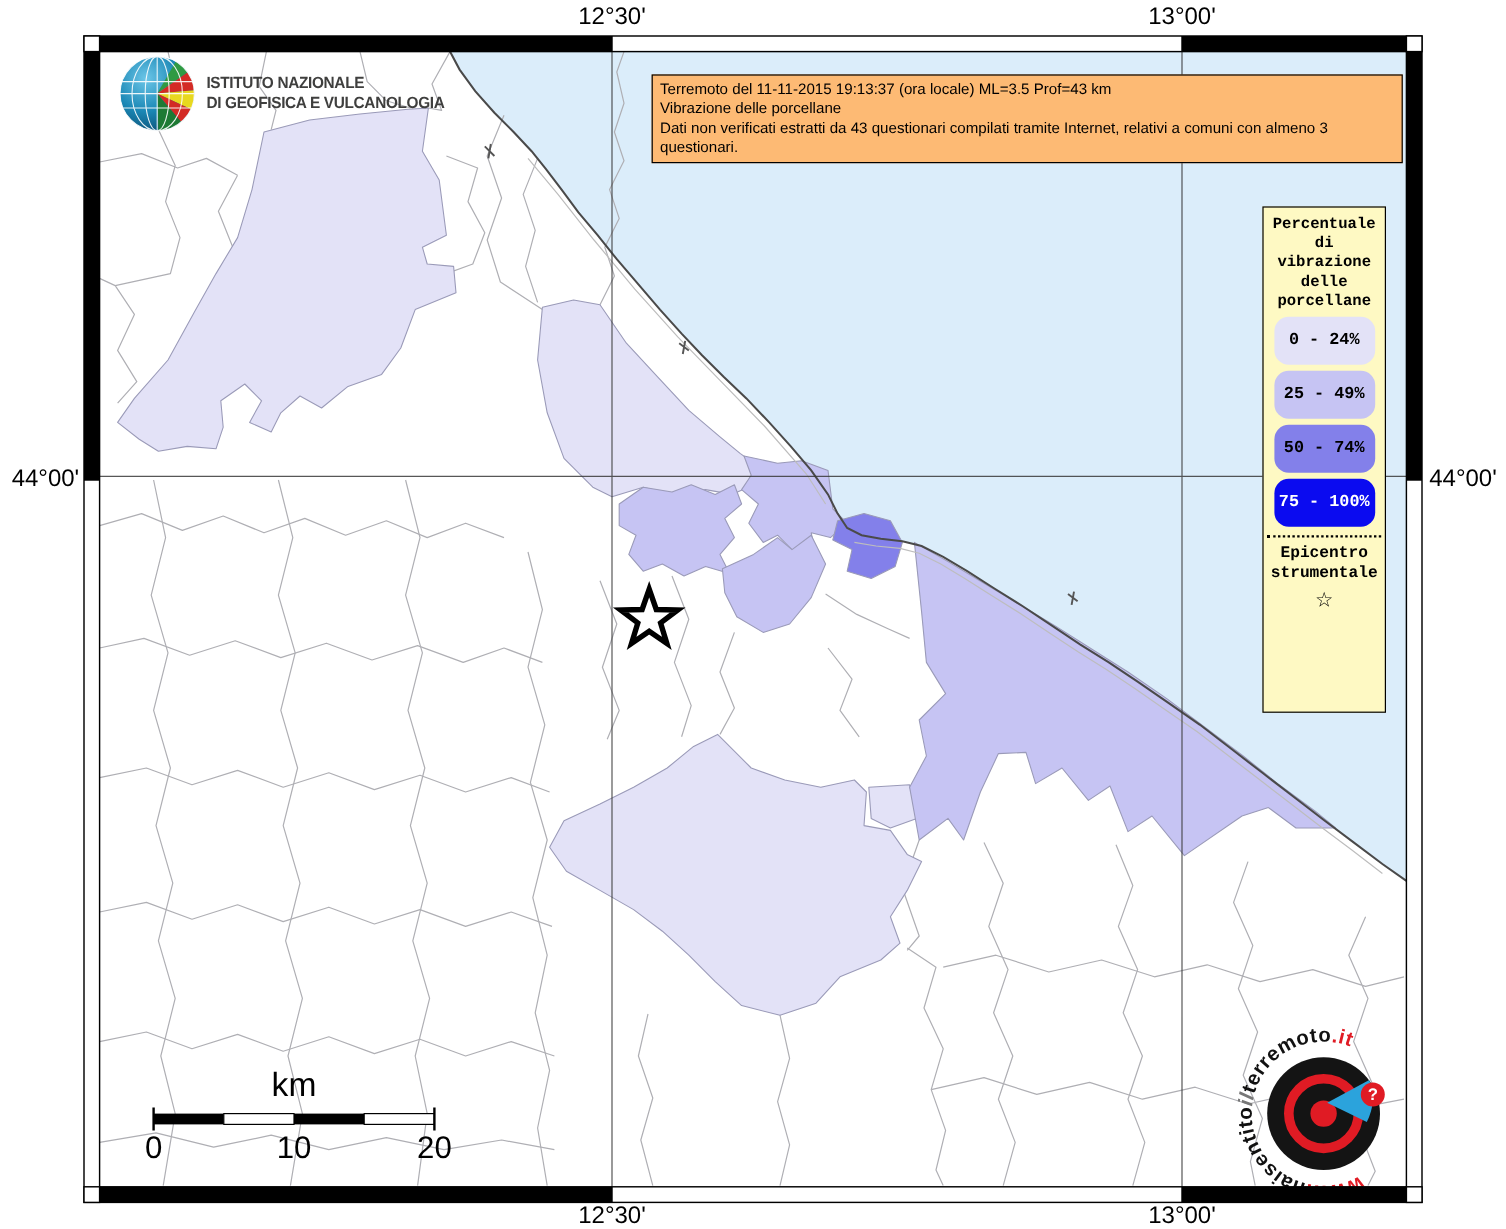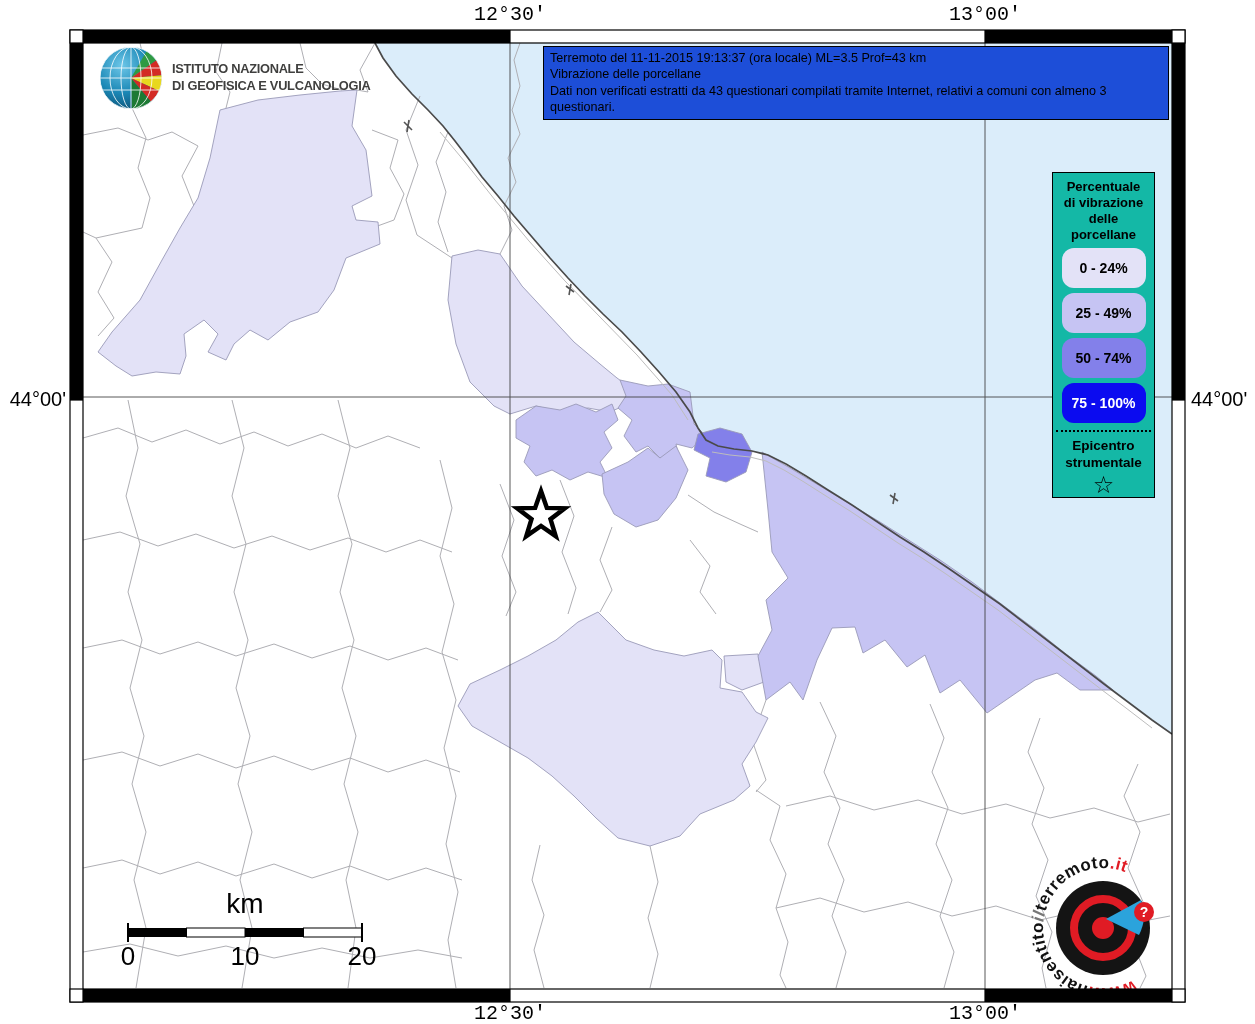--- a/index.html
+++ b/index.html
@@ -1,31 +1,31 @@
 <!DOCTYPE html>
 <html><head>
 <meta charset="utf-8">
 <style>
   html,body{margin:0;padding:0;background:#fff;}
   .stage{position:relative;width:1255px;height:1024px;background:#ffffff;overflow:hidden;
          font-family:"Liberation Sans",sans-serif;color:#000;}
   .map-svg{position:absolute;left:0;top:0;}
   .lbl{position:absolute;font-size:20px;color:#000;white-space:nowrap;}
-  .lbl.center{transform:translateX(-50%);font-family:Liberation Mono, monospace;}
-  
-  .info-box{position:absolute;left:543px;top:46px;width:612px;background:#1d4ed8;
+  .lbl.center{transform:translateX(-50%);}
+  
+  .info-box{position:absolute;left:543px;top:62px;width:612px;background:#fdba74;
             border:1px solid #000;padding:3px 6px;font-size:12.6px;line-height:16.4px;}
   
   .ingv-text{position:absolute;left:172px;top:60px;font-size:13.5px;font-weight:bold;
              color:#3f3f3e;line-height:17px;letter-spacing:-0.3px;transform:scaleX(.95);
              transform-origin:left top;}
   
-  .legend{position:absolute;left:1052px;top:172px;width:103px;height:326px;background:#14b8a6;
+  .legend{position:absolute;left:1052px;top:172px;width:103px;height:422px;background:#fef9c3;
           border:1.5px solid #000;box-sizing:border-box;text-align:center;
-          font-family:Liberation Sans, sans-serif;}
+          font-family:Liberation Mono, monospace;}
   .legend-title{margin-top:6px;font-size:13px;line-height:16px;font-weight:bold;}
   .legend-title span{display:block;}
   .sw{width:84px;height:40px;margin:5px auto 0;line-height:40px;
       font-size:14px;font-weight:bold;border-radius:12px;}
   .sw:first-of-type{margin-top:12px;}
   .legend-divider{border-top:2px dotted #000;margin:7px 3px 5px;}
   .legend-epi{font-size:13.5px;line-height:17px;font-weight:bold;}
   .legend-epi span{display:block;}
   .legend-star{font-size:24px;line-height:28px;font-weight:normal;}
   

